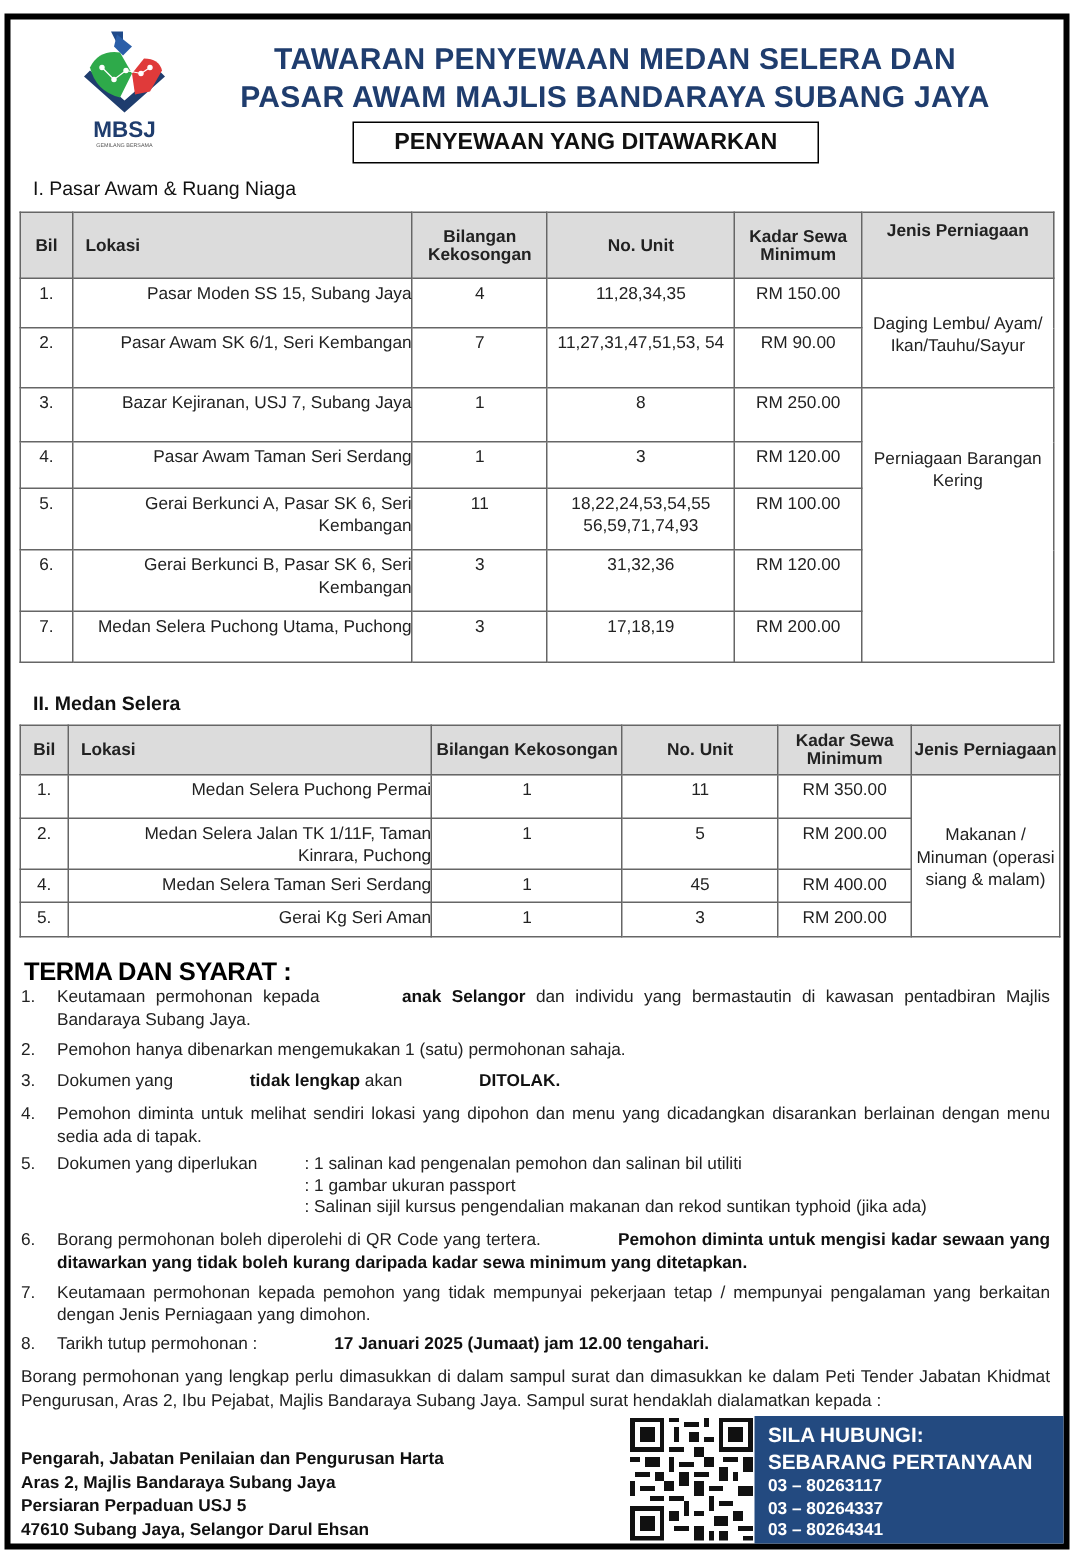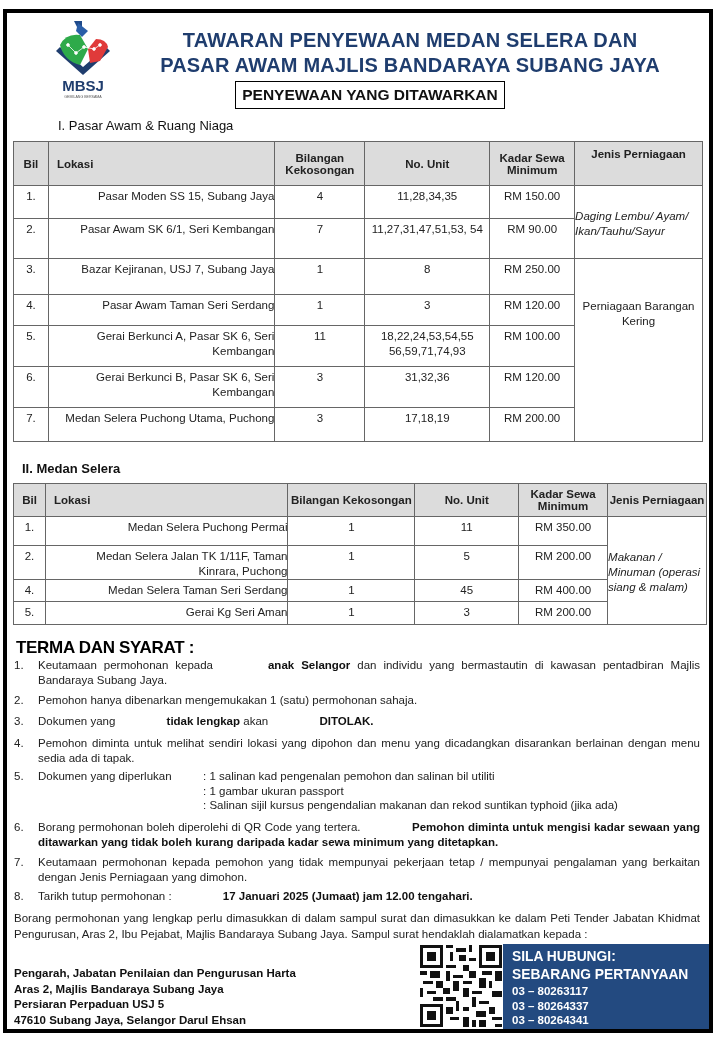--- a/index.html
+++ b/index.html
@@ -8,33 +8,33 @@
 
   .frame {
     position: absolute; left: 3px; top: 9px; width: 710px; height: 1024px;
     border: 4px solid #000; background: #fff;
   }
 
   
   .logo { position: absolute; left: 48px; top: 19px; width: 70px; height: 82px; }
   .title { position: absolute; left: 130px; top: 28px; width: 560px; text-align: center;
            color: #1f3d6e; font-weight: bold; font-size: 20px; line-height: 25px; letter-spacing: 0.2px; }
-  .subtitle-box { position: absolute; left: 235px; top: 81px; width: 270px; height: 28px;
+  .subtitle-box { position: absolute; left: 235px; top: 81px; width: 311px; height: 28px;
            border: 1.5px solid #000; text-align: center; font-weight: bold; font-size: 15.5px; line-height: 25px; color:#111; }
 
   .section-heading { position: absolute; font-size: 13px; color: #111; }
-  .sec1-head { left: 22px; top: 118px; margin-left: 36px; }
+  .sec1-head { left: 22px; top: 118px; }
   .sec2-head { left: 22px; top: 461px; font-weight: bold; }
 
   table.grid { position: absolute; border-collapse: collapse; font-size: 11.5px; color: #222; }
   table.grid th { background: #dcdcdc; font-weight: bold; border: 1px solid #666; color:#222; }
   table.grid td { border: 1px solid #666; vertical-align: top; padding-top: 3px; line-height: 15px; }
   table.grid td.c { text-align: center; }
   table.grid td.l { text-align: right; padding-left: 8px; }
-  table.grid td.merged { vertical-align: middle; text-align: left; font-style: italic; }
+  table.grid td.merged { vertical-align: middle; text-align: center; }
 
   .t1 { left: 13px; top: 141px; width: 690px; }
   .t2 { left: 13px; top: 483px; width: 694px; }
 
   
   .terms-title { position: absolute; left: 16px; top: 638px; font-weight: bold; font-size: 17px; color:#000000; letter-spacing: -0.3px; }
   .term { position: absolute; left: 14px; width: 686px; font-size: 11.5px; line-height: 14.5px; color: #222; }
   .term .num { position: absolute; left: 0; top: 0; width: 22px; }
   .term .txt { margin-left: 24px; text-align: justify; }
   .term b { color: #111; padding-left: 48px; }

